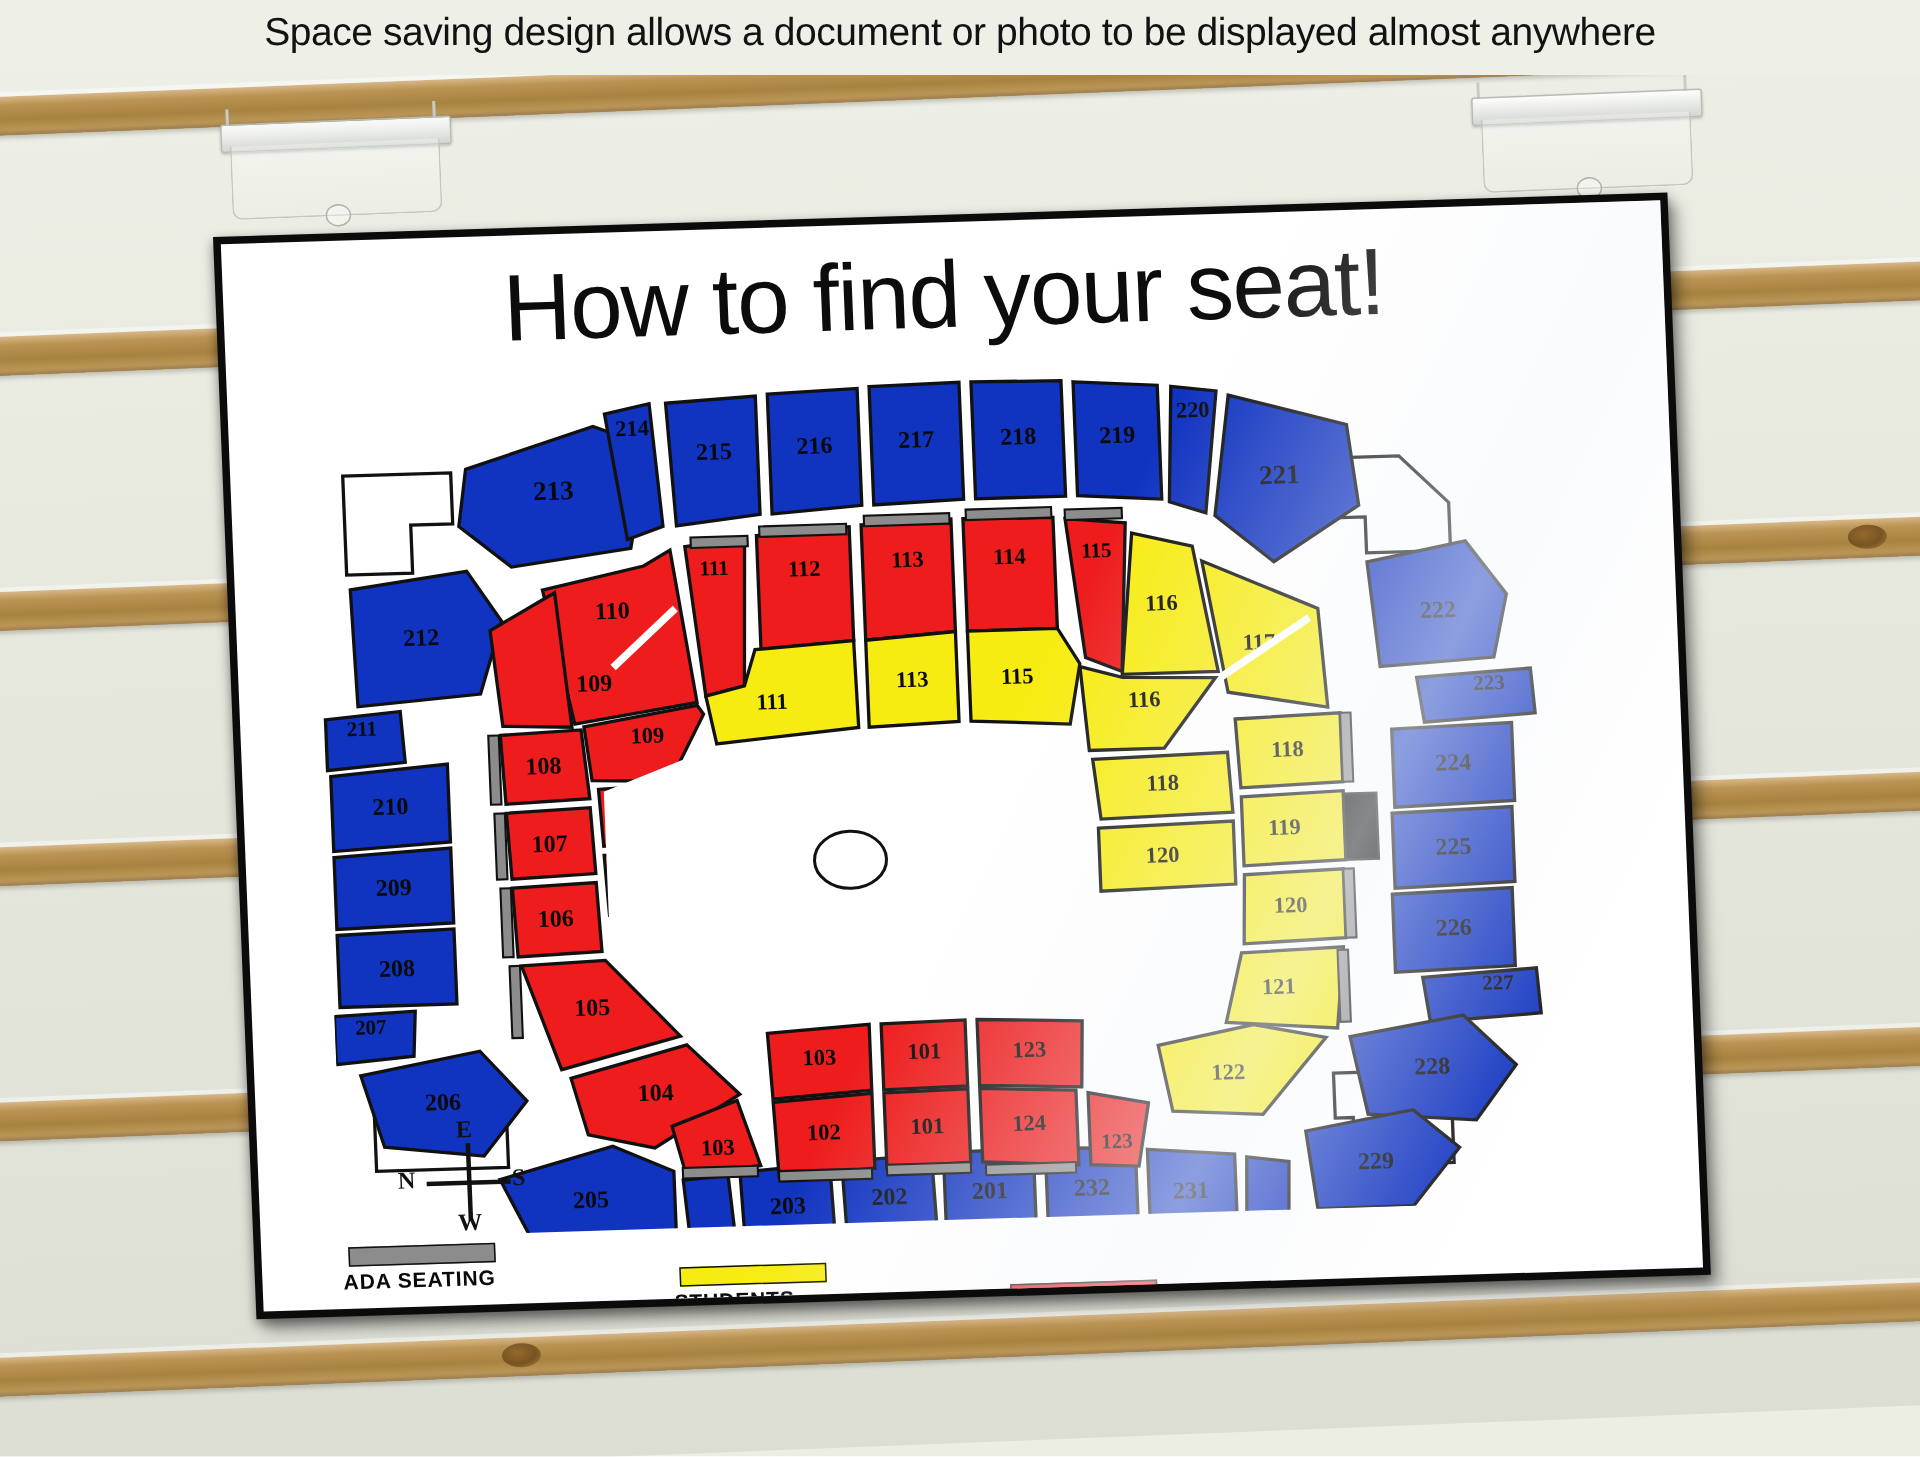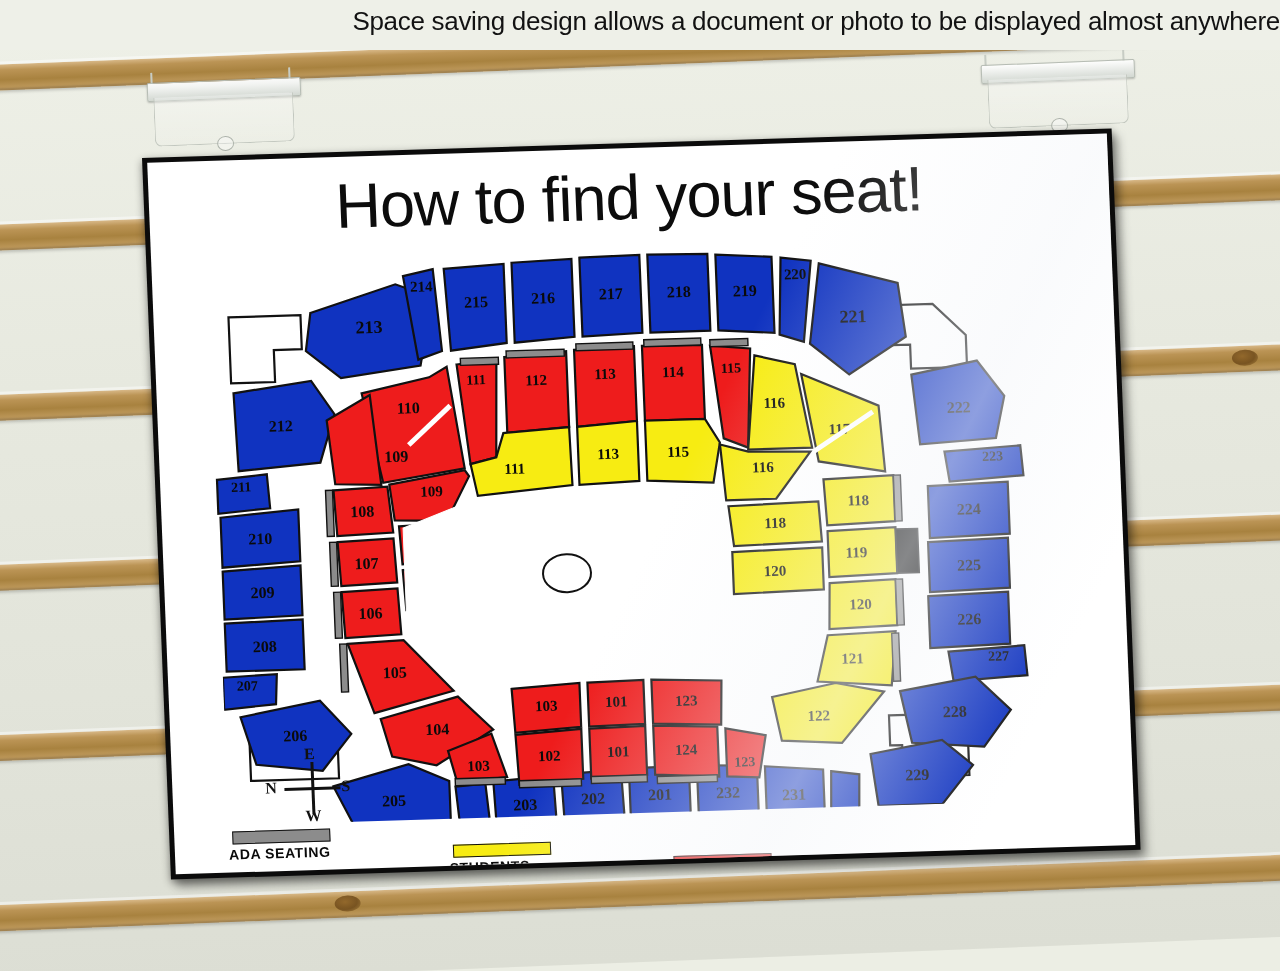--- a/index.html
+++ b/index.html
@@ -7,21 +7,21 @@
 
   #scene{position:relative;width:1280px;height:971px;overflow:hidden;background:#eceee4;}
 
   
   .caption-band{
     position:absolute;left:0;top:0;width:1280px;height:50px;
     background:#eef0e8;z-index:40;
   }
   .caption-text{
     position:absolute;left:0;top:6px;width:1280px;
-    text-align:right;font-size:26px;color:#121212;
+    text-align:center;font-size:26px;color:#121212;
     font-family:"Liberation Sans",sans-serif;letter-spacing:-0.3px;
   }
 
   
   .wall{
     position:absolute;left:-40px;top:28px;width:1380px;height:960px;
     background:#e9ebe1;
     transform:rotate(-2.25deg);transform-origin:0 0;
   }
   .wall-grad{

